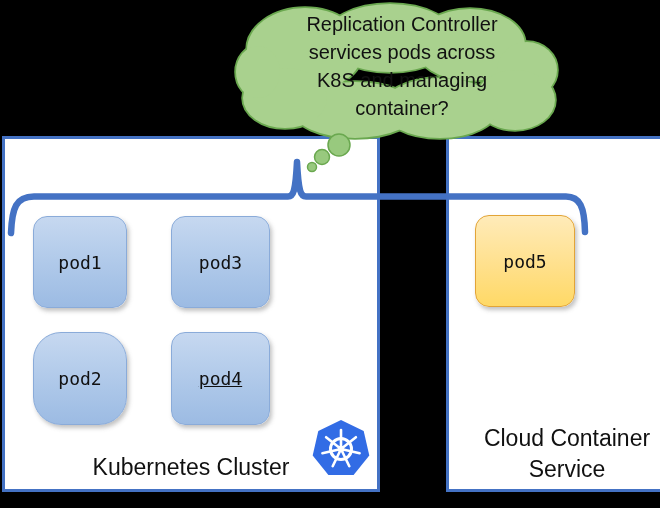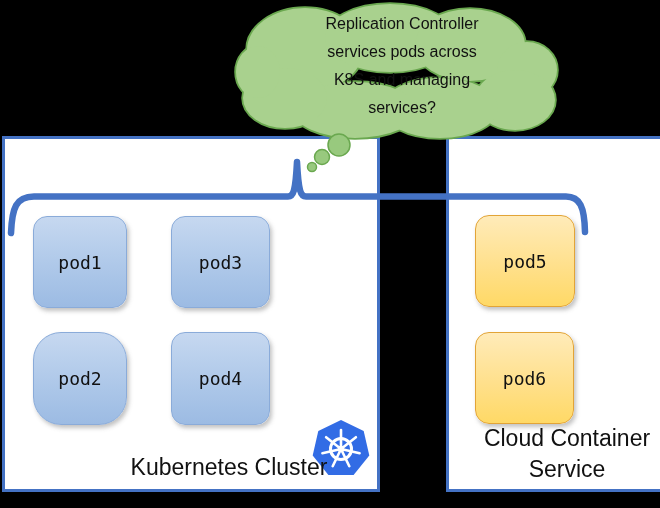--- a/index.html
+++ b/index.html
@@ -22,45 +22,45 @@
     border:1.5px solid #8AABD9;
   }
   .pod-yellow{
     background:linear-gradient(180deg,#FFEBB9 0%,#FFE08C 55%,#FFD966 100%);
     border:1.5px solid #E2A437;
   }
   .box-title{
     position:absolute;left:0;width:100%;text-align:center;color:#111;
     font-size:23px;line-height:31px;z-index:2;
   }
-  .title-left{bottom:6px;padding-left:38px;}
+  .title-left{bottom:6px;}
   .title-right{bottom:4px;}
   .overlay-svg{position:absolute;left:0;top:0;z-index:3;pointer-events:none;}
   .bubble-text{
     position:absolute;left:262px;top:10px;width:280px;z-index:4;
-    text-align:center;color:#111;font-size:16px;line-height:28px;
+    text-align:center;color:#111;font-size:20px;line-height:28px;
   }
   .k8s-logo{position:absolute;left:304px;top:277px;width:64px;height:64px;z-index:2;}
 </style>
 </head>
 <body>
 
 <div class="stage">
 
   <div class="cluster-box box-left">
     <div class="pod pod-blue" style="left:28px;top:77px;width:92px;height:90px;">
       <span>pod1</span>
     </div>
     <div class="pod pod-blue" style="left:166px;top:77px;width:97px;height:90px;align-items:center;">
       <span>pod3</span>
     </div>
     <div class="pod pod-blue" style="left:28px;top:193px;width:92px;height:91px;border-radius:28px;">
       <span>pod2</span>
     </div>
-    <div class="pod pod-blue" style="left:166px;top:193px;width:97px;height:91px;">
+    <div class="pod pod-blue" style="left:166px;top:193px;width:97px;height:91px;text-decoration:underline;">
       <span>pod4</span>
     </div>
 
     <svg class="k8s-logo" viewBox="0 0 64 64">
       <polygon points="32,4 54.7,14.9 60.3,39.5 44.6,59.1 19.4,59.1 3.7,39.5 9.3,14.9" fill="#326CE5"></polygon>
       <g stroke="#fff" stroke-width="2.6" stroke-linecap="round">
         <line x1="32" y1="33" x2="32" y2="14"></line>
         <line x1="32" y1="33" x2="46.9" y2="21.2"></line>
         <line x1="32" y1="33" x2="50.6" y2="37.2"></line>
         <line x1="32" y1="33" x2="40.3" y2="50.2"></line>
@@ -71,23 +71,20 @@
       <circle cx="32" cy="33" r="10.5" fill="none" stroke="#fff" stroke-width="3"></circle>
       <circle cx="32" cy="33" r="3.2" fill="#fff"></circle>
     </svg>
 
     <div class="box-title title-left">Kubernetes Cluster</div>
   </div>
 
   <div class="cluster-box box-right">
     <div class="pod pod-yellow" style="left:26px;top:76px;width:98px;height:90px;">
       <span>pod5</span>
-    </div>
-    <div class="pod pod-yellow" style="left:26px;top:193px;width:97px;height:90px;">
-      <span>pod6</span>
     </div>
     <div class="box-title title-right" style="line-height:31px;">Cloud Container Service</div>
   </div>
 
   <svg class="overlay-svg" width="660" height="508" viewBox="0 0 660 508">
 
     <path d="M 11 233 C 12 208 16 196.5 34 196.5 L 288 196.5
              C 293.5 196.5 295.5 191 297 162
              C 298.5 191 300.5 196.5 306 196.5 L 566 196.5
              C 580 196.5 584.5 207 585 232" fill="none" stroke="#4472C4" stroke-width="6.5" stroke-linecap="round" stroke-linejoin="round"></path>
@@ -121,16 +118,16 @@
       <circle cx="339" cy="145" r="11"></circle>
       <circle cx="322" cy="157" r="7.5"></circle>
       <circle cx="312" cy="167" r="4.5"></circle>
     </g>
   </svg>
 
   <div class="bubble-text">
     <div>Replication Controller</div>
     <div>services pods across</div>
     <div>K8S and managing</div>
-    <div>services?</div>
+    <div>container?</div>
   </div>
 
 </div>
 
 </body></html>

